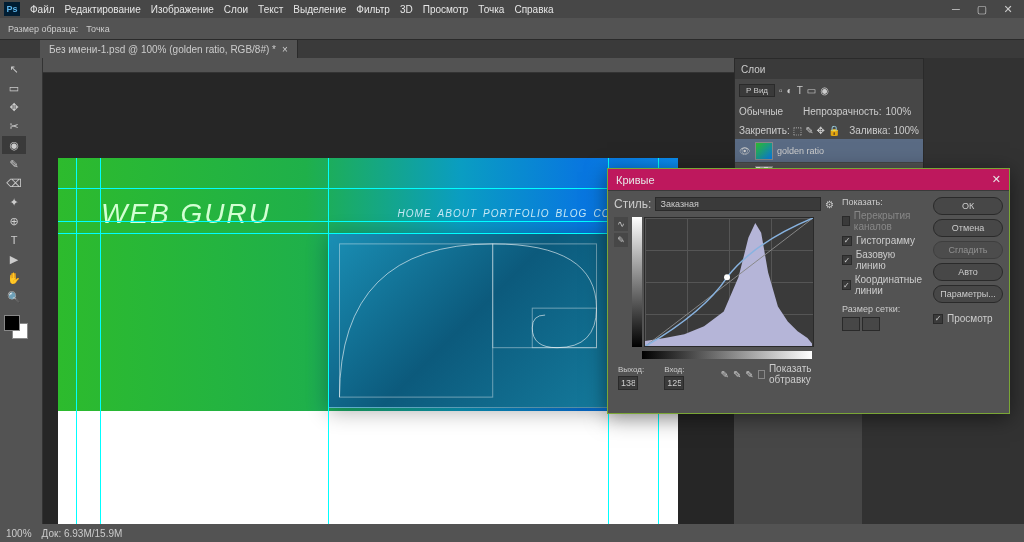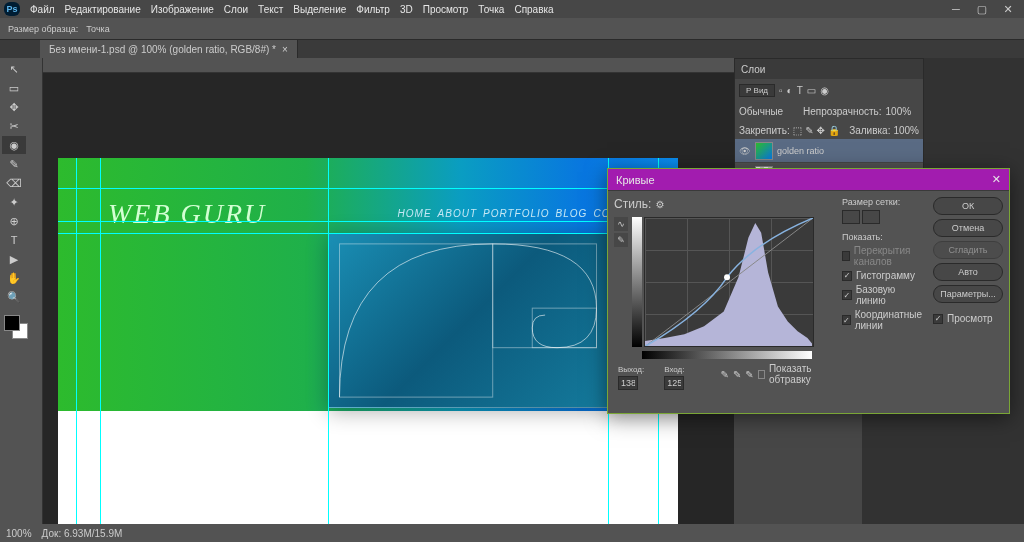--- a/index.html
+++ b/index.html
@@ -1,38 +1,38 @@
 <!DOCTYPE html>
 <html><head>
 <meta charset="utf-8">
 <style>
 *{margin:0;padding:0;box-sizing:border-box;font-family:Tahoma,Arial,sans-serif;font-size:10px;color:#ccc;user-select:none}
 body{background:#323232;width:1024px;height:542px;overflow:hidden;position:relative}
 .topbar{height:18px;background:#474747;display:flex;align-items:center;padding:0 4px;gap:10px}
-.topbar .ps{width:16px;height:14px;background:#001d33;border-radius:6px;color:#5cb3e8;font-weight:bold;display:flex;align-items:center;justify-content:center;font-size:9px}
+.topbar .ps{width:16px;height:14px;background:#001d33;border-radius:0;color:#5cb3e8;font-weight:bold;display:flex;align-items:center;justify-content:center;font-size:9px}
 .topbar span{font-size:10px;color:#e6e6e6}
 .win-controls{margin-left:auto;display:flex;gap:2px}
 .win-controls span{width:24px;height:14px;display:flex;align-items:center;justify-content:center;font-size:11px;color:#ccc}
 .optbar{height:22px;background:#535353;display:flex;align-items:center;padding:0 8px;gap:8px;border-bottom:1px solid #2a2a2a}
 .optbar .lbl{font-size:9px;color:#ccc}
 .tabbar{height:18px;background:#3a3a3a;display:flex;align-items:center;padding:0 40px}
 .tabbar .tab{height:18px;background:#535353;padding:2px 9px;font-size:9px;border-right:1px solid #2a2a2a;display:flex;align-items:center;gap:6px}
 .main{position:absolute;top:58px;left:0;right:0;bottom:18px}
 .toolbox{position:absolute;left:0;top:0;width:28px;bottom:0;background:#535353;display:flex;flex-direction:column;padding:2px;gap:1px}
 .tool{width:24px;height:18px;display:flex;align-items:center;justify-content:center;font-size:11px;color:#ccc}
 .tool.active{background:#3a3a3a}
 .swatches{margin-top:8px;position:relative;height:30px}
 .sw-fg{position:absolute;width:16px;height:16px;background:#000;border:1px solid #888;left:2px;top:0}
 .sw-bg{position:absolute;width:16px;height:16px;background:#fff;border:1px solid #888;left:10px;top:8px}
 .canvas-area{position:absolute;left:28px;right:290px;top:0;bottom:0;background:#262626;overflow:hidden}
 .ruler-h{position:absolute;top:0;left:15px;right:0;height:15px;background:#535353;border-bottom:1px solid #333}
 .ruler-v{position:absolute;top:0;left:0;bottom:0;width:15px;background:#535353;border-right:1px solid #333}
 .artboard{position:absolute;left:30px;top:100px;width:620px;height:400px;background:#fff}
 .hero{position:relative;width:100%;height:253px;background:linear-gradient(90deg,#2dbb2d 0%,#1fb04a 40%,#0a9dc2 65%,#0876e0 85%,#0a8def 100%)}
-.hero-title{position:absolute;left:50px;top:40px;font-size:28px;font-style:italic;color:#d3ffd3;font-weight:300;letter-spacing:2px;font-family:Liberation Serif, serif}
+.hero-title{position:absolute;left:43px;top:40px;font-size:28px;font-style:italic;color:#d3ffd3;font-weight:300;letter-spacing:2px;font-family:Liberation Sans, sans-serif}
 .hero-nav{position:absolute;right:30px;top:50px;display:flex;gap:6px}
 .hero-nav span{font-size:10px;font-style:italic;color:#c5e8f5;letter-spacing:1px}
 .golden{position:absolute;left:270px;top:75px;width:280px;height:175px;background:linear-gradient(135deg,#1a8fb5,#0c5a7c 50%,#147a9c);border:1px solid rgba(255,255,255,0.3);box-shadow:0 4px 20px rgba(0,0,0,0.3)}
 .golden svg{width:100%;height:100%}
 .guide-v{position:absolute;top:0;bottom:0;width:1px;background:#0ff}
 .guide-h{position:absolute;left:0;right:0;height:1px;background:#0ff}
 .right-panels{position:absolute;right:0;top:0;width:290px;bottom:0;display:flex}
 .panel-dock{width:100px;background:#474747;display:flex;flex-direction:column;gap:1px;padding-top:4px}
 .dock-item{height:20px;display:flex;align-items:center;gap:5px;padding:0 6px;background:#535353}
 .dock-item .ic{width:14px;height:14px;background:#666;border-radius:2px}
@@ -46,21 +46,21 @@
 .lp-opts .sel{background:#3a3a3a;padding:1px 6px;font-size:8px;border:1px solid #2a2a2a}
 .lp-row2{height:20px;display:flex;align-items:center;padding:0 4px;gap:4px;font-size:8px;background:#474747}
 .lp-lock{height:18px;display:flex;align-items:center;padding:0 4px;gap:3px;font-size:8px;background:#474747}
 .layer{height:24px;display:flex;align-items:center;gap:4px;padding:0 4px;background:#535353;border-bottom:1px solid #474747}
 .layer.sel{background:#5a6b84}
 .layer .eye{width:12px;font-size:9px}
 .layer .thumb{width:18px;height:18px;background:linear-gradient(135deg,#2dbb2d,#0876e0);border:1px solid #888}
 .layer .thumb.bw{background:repeating-conic-gradient(#ccc 0% 25%,#fff 0% 50%) 50%/8px 8px}
 .layer span{font-size:9px}
 .curves-dialog{position:absolute;left:607px;top:168px;width:403px;height:246px;background:#535353;border:1px solid #7aa636;box-shadow:0 4px 20px rgba(0,0,0,0.5);display:flex;flex-direction:column}
-.dlg-title{height:22px;background:#a21caf;display:flex;align-items:center;padding:9px 8px;border-bottom:1px solid #3a3a3a}
+.dlg-title{height:22px;background:#be185d;display:flex;align-items:center;padding:9px 8px;border-bottom:1px solid #3a3a3a}
 .dlg-title span{font-size:11px;color:#e6e6e6}
 .dlg-close{margin-left:auto;font-size:13px}
 .dlg-body{flex:1;display:flex;padding:6px;gap:8px}
 .dlg-left{width:220px;display:flex;flex-direction:column;gap:4px}
 .dlg-row{display:flex;align-items:center;gap:4px;font-size:9px}
 .dlg-row .lbl2{font-size:12px;color:#ccc}
 .dlg-row .sel2{flex:1;background:#3a3a3a;border:1px solid #2a2a2a;padding:1px 4px;font-size:9px}
 .chan-sel{background:#3a3a3a;border:1px solid #2a2a2a;padding:1px 4px;font-size:9px;width:90px;color:#7ab3e8}
 .curve-area{display:flex;gap:2px;margin-top:2px}
 .curve-tools{width:16px;display:flex;flex-direction:column;gap:2px}
@@ -253,20 +253,21 @@
 
 <div class="curves-dialog">
   <div class="dlg-title">
     <span>Кривые</span>
     <span class="dlg-close">✕</span>
   </div>
   <div class="dlg-body">
     <div class="dlg-left">
       <div class="dlg-row">
         <span class="lbl2">Стиль:</span>
+        <span class="sel2">Заказная</span>
         <span>⚙</span>
       </div>
       <div class="curve-area">
         <div class="curve-tools">
           <span>∿</span>
           <span>✎</span>
         </div>
         <div class="vgrad"></div>
         <div class="curve-box">
           <div class="curve-grid"></div>
@@ -296,43 +297,43 @@
           <span>✎</span>
           <span>✎</span>
           <span>✎</span>
           <span class="cb" style="width:9px;height:9px;border:1px solid #888"></span>
           <span>Показать обтравку</span>
         </div>
       </div>
     </div>
     <div class="dlg-right">
       <div class="rt-group">
+        <span class="rt-lbl">Показать:</span>
+        <div class="cb-row">
+            <span class="cb"></span>
+            <span style="color:#888">Перекрытия каналов</span>
+          </div>
+        <div class="cb-row">
+            <span class="cb on"></span>
+            <span>Гистограмму</span>
+          </div>
+        <div class="cb-row">
+            <span class="cb on"></span>
+            <span>Базовую линию</span>
+          </div>
+        <div class="cb-row">
+            <span class="cb on"></span>
+            <span>Координатные линии</span>
+          </div>
+      </div>
+      <div class="rt-group">
         <span class="rt-lbl">Размер сетки:</span>
         <div class="grid-btns">
             <span></span>
             <span></span>
-          </div>
-      </div>
-      <div class="rt-group">
-        <span class="rt-lbl">Показать:</span>
-        <div class="cb-row">
-            <span class="cb"></span>
-            <span style="color:#888">Перекрытия каналов</span>
-          </div>
-        <div class="cb-row">
-            <span class="cb on"></span>
-            <span>Гистограмму</span>
-          </div>
-        <div class="cb-row">
-            <span class="cb on"></span>
-            <span>Базовую линию</span>
-          </div>
-        <div class="cb-row">
-            <span class="cb on"></span>
-            <span>Координатные линии</span>
           </div>
       </div>
     </div>
     <div class="dlg-btns">
       <div class="dlg-btn">ОК</div>
       <div class="dlg-btn">Отмена</div>
       <div class="dlg-btn" style="opacity:.5">Сгладить</div>
       <div class="dlg-btn">Авто</div>
       <div class="dlg-btn">Параметры...</div>
       <div class="cb-row" style="margin-top:6px">

